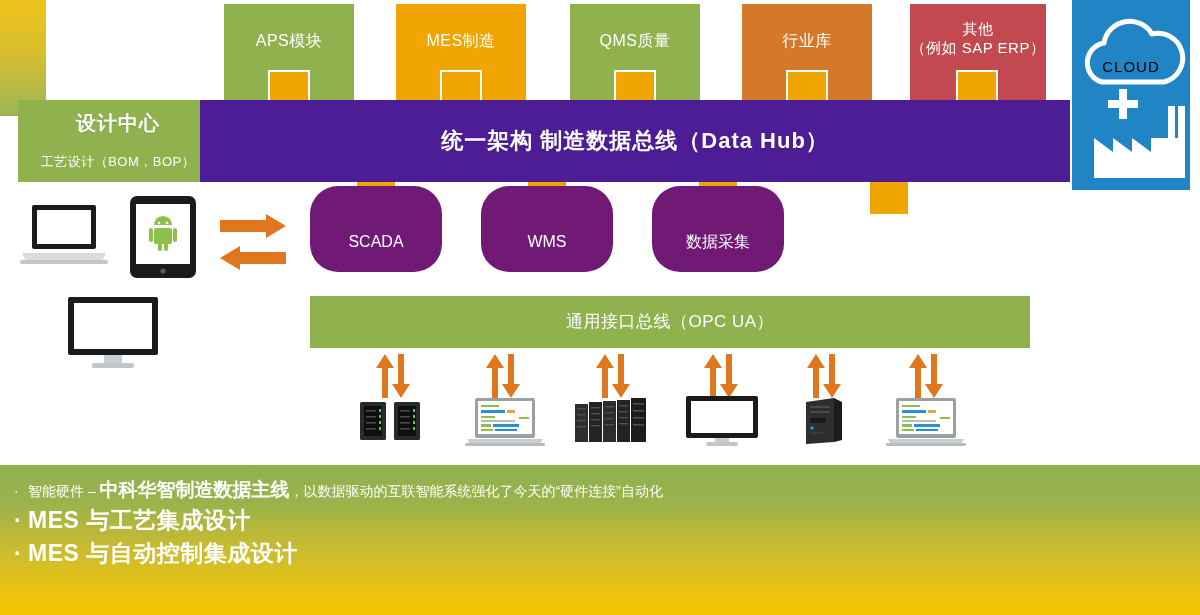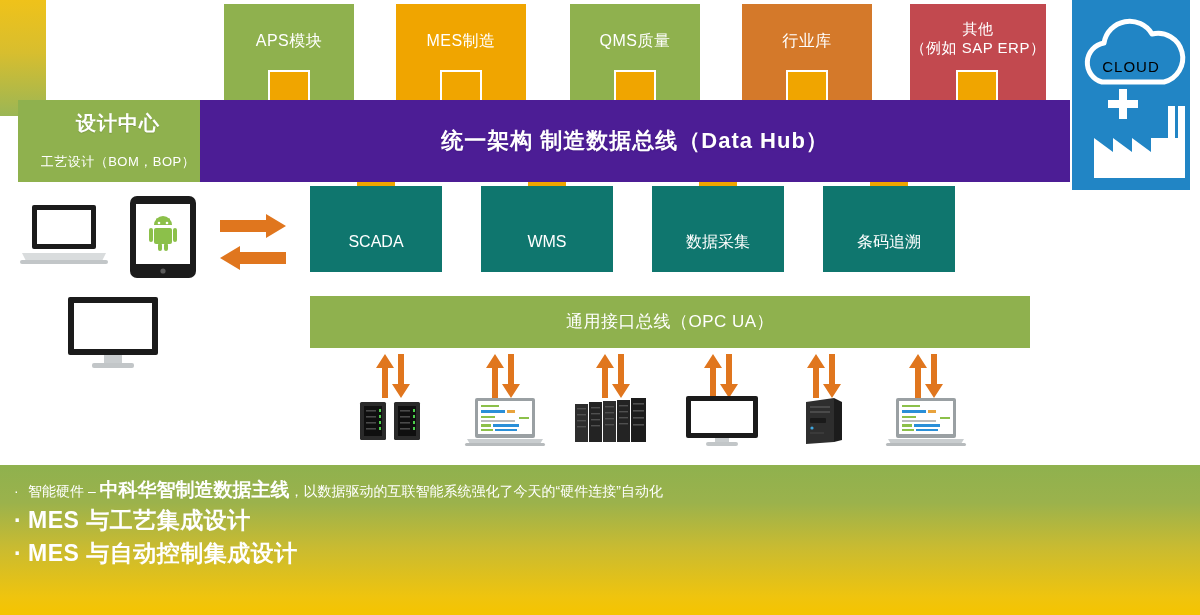--- a/index.html
+++ b/index.html
@@ -77,21 +77,22 @@
     border:2px solid #ffffff;
     box-sizing:border-box;
   }
   .hub-tab.up{ border-bottom:none; }
   .hub-tab.down{ border-top:none; }
 
   
   .mid-box{
     font-size:16px;
     padding-top:26px;  
-    background:#0f766e;
+    background:#701a75;
+    border-radius:28px;
   }
 
   
   #opc-bus{
     left:310px; top:296px; width:720px; height:52px;
     background:#8FB14E;
     font-size:17px;
     letter-spacing:.5px;
   }
 
@@ -187,23 +188,20 @@
   <div id="right-connector"></div>
 
   <div class="block mid-box" style="left:310px;top:186px;width:132px;height:86px;">
     <span class="block-label">SCADA</span>
   </div>
   <div class="block mid-box" style="left:652px;top:186px;width:132px;height:86px;">
     <span class="block-label">数据采集</span>
   </div>
   <div class="block mid-box" style="left:481px;top:186px;width:132px;height:86px;">
     <span class="block-label">WMS</span>
-  </div>
-  <div class="block mid-box" style="left:823px;top:186px;width:132px;height:86px;">
-    <span class="block-label">条码追溯</span>
   </div>
 
   <div class="block" id="opc-bus">
     <span class="block-label">通用接口总线（OPC UA）</span>
   </div>
 
   <div class="abs" id="cloud-panel">
     <svg width="118" height="190" viewBox="0 0 118 190" aria-hidden="true">
 
       <g>

